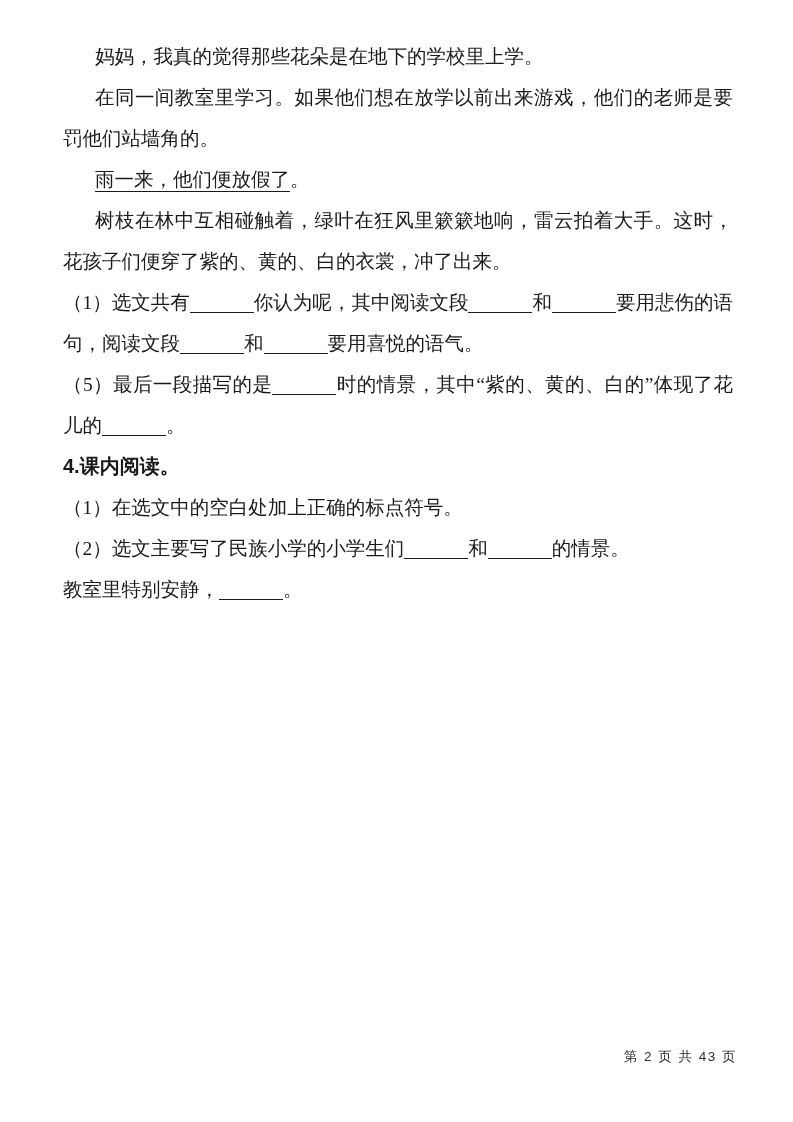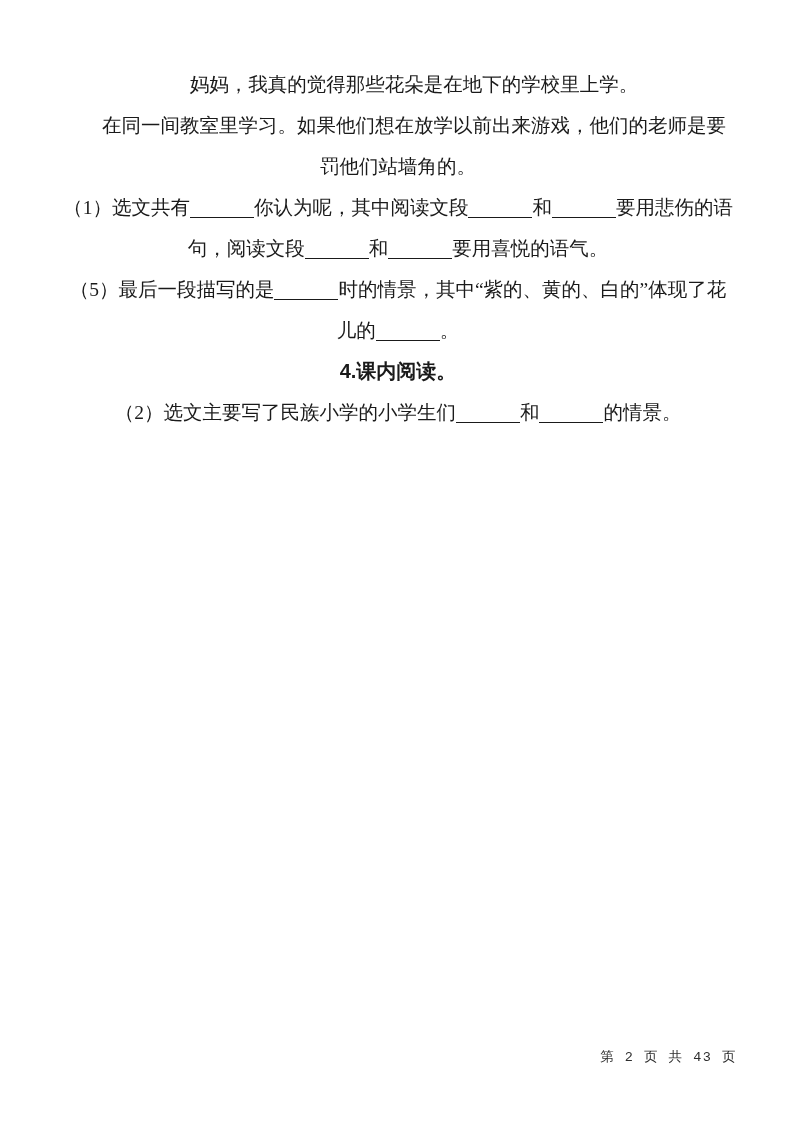--- a/index.html
+++ b/index.html
@@ -9,28 +9,27 @@
   }
   body {
     width: 793px;
     height: 1122px;
     position: relative;
     font-family: "Liberation Serif", "DejaVu Serif", serif;
     color: #1a1a1a;
     overflow: hidden;
   }
   .content {
-    padding: 64px 60px 0 63px;
+    padding: 36px 60px 0 63px;
     font-size: 19.5px;
     line-height: 41px;
     text-align: justify;
   }
   p.para {
     margin: 0;
-    text-align: center;
   }
   .indent {
     text-indent: 32px;
   }
   .u-line {
     text-decoration: underline;
     text-underline-offset: 5px;
     text-decoration-thickness: 1.4px;
   }
   .blank {
@@ -48,43 +47,47 @@
     line-height: 41px;
     text-align: left;
   }
   .page-footer {
     position: absolute;
     top: 1048px;
     right: 56px;
     font-size: 13.5px;
     letter-spacing: 1.5px;
     color: #2e2e2e;
-    font-family: Liberation Mono, monospace;
+    font-family: Liberation Sans, sans-serif;
   }
 </style>
 </head>
 <body>
 
 <div class="content">
 
   <p class="para indent"><span>妈妈，我真的觉得那些花朵是在地下的学校里上学。</span></p>
 
   <p class="para indent"><span>在同一间教室里学习。如果他们想在放学以前出来游戏，他们的老师是要罚他们站墙角的。</span></p>
 
+  <p class="para indent"><span class="u-line">雨一来，他们便放假了</span><span>。</span></p>
 
+  <p class="para indent"><span>树枝在林中互相碰触着，绿叶在狂风里簌簌地响，雷云拍着大手。这时，花孩子们便穿了紫的、黄的、白的衣裳，冲了出来。</span></p>
 
   <p class="para"><span>（1）选文共有</span><span class="blank"></span><span>你认为呢，其中阅读文段</span><span class="blank"></span><span>和</span><span class="blank"></span><span>要用悲伤的语句，阅读文段</span><span class="blank"></span><span>和</span><span class="blank"></span><span>要用喜悦的语气。</span></p>
 
 
   <p class="para"><span>（5）最后一段描写的是</span><span class="blank"></span><span>时的情景，其中“紫的、黄的、白的”体现了花儿的</span><span class="blank"></span><span>。</span></p>
 
 
   <p class="para section-heading"><span>4.课内阅读。</span></p>
 
 
+  <p class="para"><span>（1）在选文中的空白处加上正确的标点符号。</span></p>
 
   <p class="para"><span>（2）选文主要写了民族小学的小学生们</span><span class="blank"></span><span>和</span><span class="blank"></span><span>的情景。</span></p>
 
 
+  <p class="para"><span>教室里特别安静，</span><span class="blank"></span><span>。</span></p>
 
 </div>
 
 <div class="page-footer"><span>第 2 页 共 43 页</span></div>
 
 </body></html>

